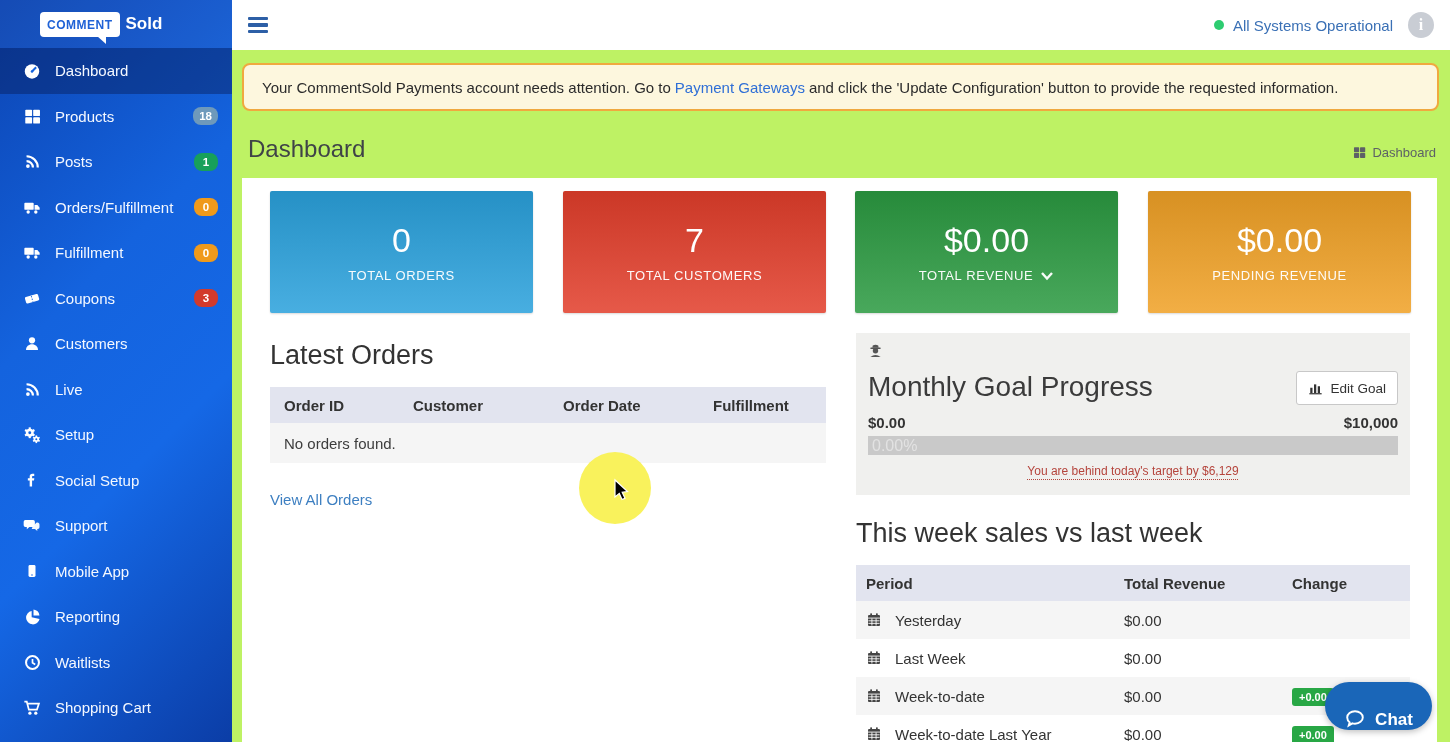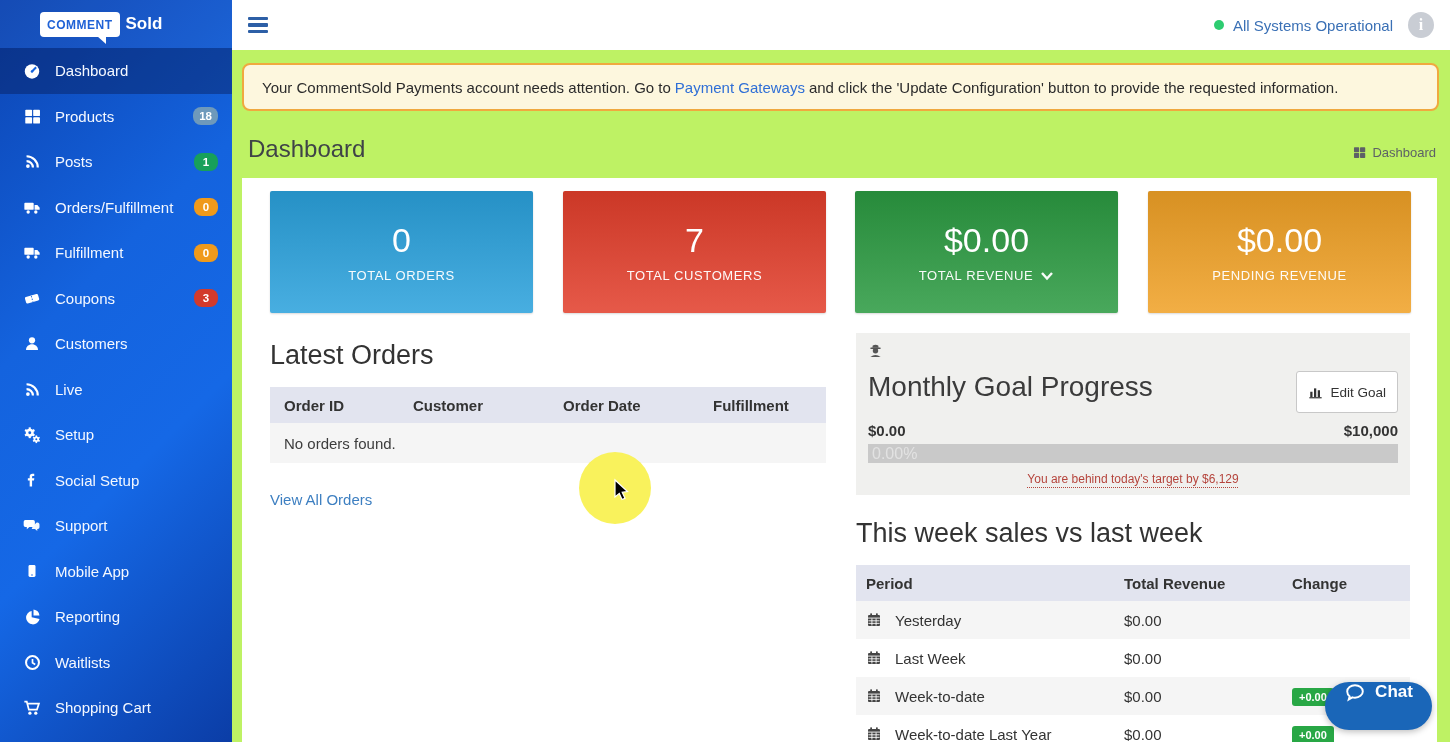--- a/index.html
+++ b/index.html
@@ -65,40 +65,40 @@
   .lo-c1{width:143px; padding-left:14px;} .lo-c2{width:150px;} .lo-c3{width:150px;} .lo-c4{flex:1;}
   .tbl-row-empty { background:#f5f5f5; height:40px; display:flex; align-items:center;
     padding-left:14px; font-size:15px; color:#3c3c3c; }
   .view-all { display:inline-block; margin-top:28px; color:#3d7fc1; font-size:15px; text-decoration:none; cursor:pointer; }
 
   
   .goal-panel { position:absolute; left:614px; top:155px; width:554px; height:162px; background:#f0f0ee; padding:10px 12px; }
   .goal-head { display:flex; align-items:flex-start; justify-content:space-between; margin-top:8px; }
   .goal-title { font-size:28px; font-weight:400; color:#3b3b3b; }
   .edit-goal { display:flex; align-items:center; gap:7px; background:#fff; border:1px solid #c8c8c8;
-    border-radius:3px; height:42px; padding:0 11px; font-size:13.5px; color:#333; cursor:pointer; }
+    border-radius:3px; height:34px; padding:0 11px; font-size:13.5px; color:#333; cursor:pointer; }
   .goal-range { display:flex; justify-content:space-between; margin-top:9px;
     font-size:15px; font-weight:bold; color:#333; }
   .progress-track { margin-top:5px; height:19px; background:#c9c9c9; display:flex; align-items:center; }
   .progress-label { font-size:16px; color:#e2e2e2; padding-left:4px; }
   .goal-warning { margin-top:9px; text-align:center; font-size:12px; color:#b5443c;
     text-decoration:underline dotted; text-underline-offset:4px; cursor:pointer; }
 
   
   .sales { position:absolute; left:614px; top:340px; width:554px; }
   .ws-c1{flex:1; padding-left:10px;} .ws-c2{width:168px;} .ws-c3{width:118px;}
   .ws-row { display:flex; align-items:center; height:38px; font-size:15px; color:#333; }
   .ws-row:nth-child(odd){ background:#f5f5f5; }
   .ws-period { display:flex; align-items:center; gap:13px; }
   .change-badge { display:inline-block; background:#28a745; color:#fff; font-size:11px;
     font-weight:bold; padding:3px 7px; border-radius:3px; }
 
   
   .chat-btn { position:absolute; right:18px; bottom:12px; width:107px; height:48px; background:#1a66b8;
-    border-radius:26px; display:flex; align-items:flex-start; justify-content:center; gap:9px;
+    border-radius:26px; display:flex; align-items:flex-end; justify-content:center; gap:9px;
     color:#fff; font-size:17px; font-weight:bold; cursor:pointer; z-index:20;
     box-shadow:0 2px 6px rgba(0,0,0,0.25); }
 
   
   .cursor-spot { position:absolute; left:579px; top:452px; width:72px; height:72px; border-radius:50%;
     background:#f8f14e; opacity:.92; z-index:15; pointer-events:none; }
   .cursor-arrow { position:absolute; left:610px; top:478px; z-index:16; pointer-events:none; }
 </style>
 </head>
 <body>

